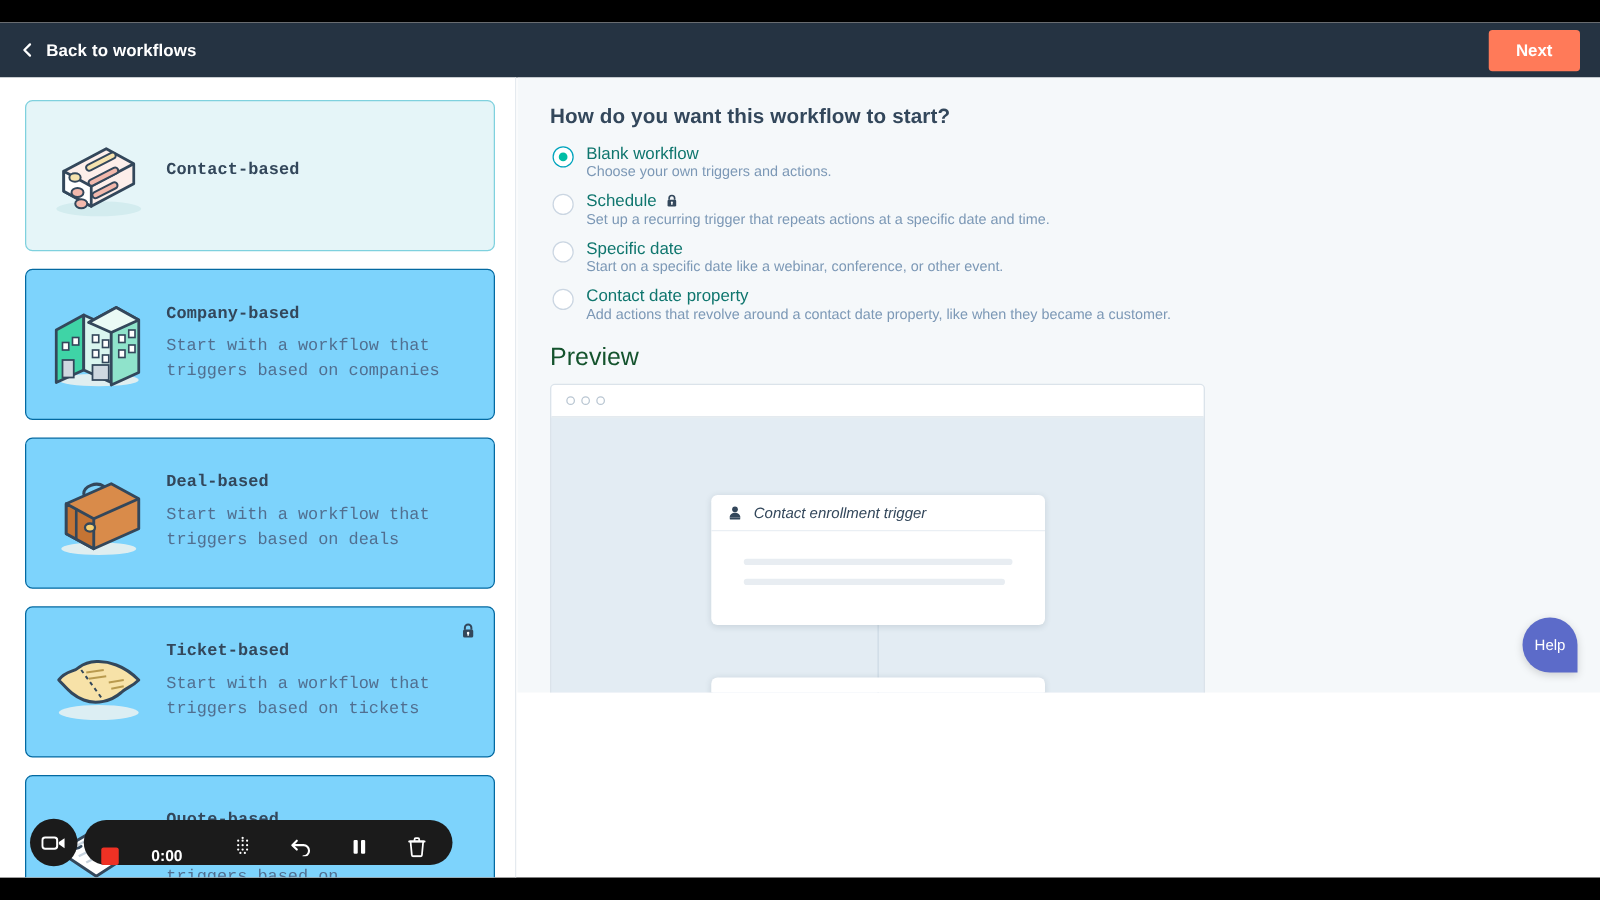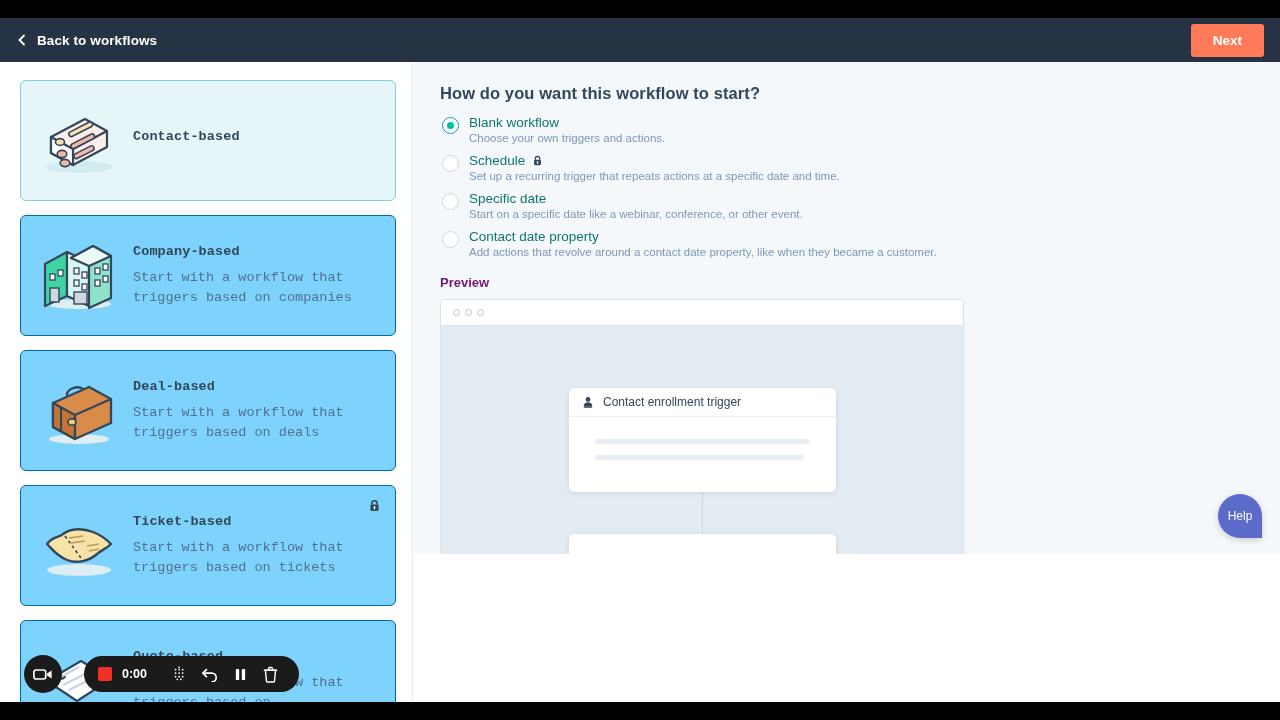--- a/index.html
+++ b/index.html
@@ -84,35 +84,35 @@
   .radio-mark.on { border-color: #00a4bd; }
   .radio-mark.on::after {
     content: ""; position: absolute; left: 3.5px; top: 3.5px;
     width: 7px; height: 7px; border-radius: 50%; background: #00bda5;
   }
   .radio-label {
     font-size: 13.5px; color: #0f766e; display: flex; align-items: center; gap: 7px;
   }
   .radio-sub { font-size: 11.5px; color: #7c98b6; margin-top: 2px; }
   .preview-title {
-    font-size: 13px; font-weight: bold; color: #701a75; margin: 17px 0 9px 0;
+    font-size: 20px; font-weight: normal; color: #14532d; margin: 17px 0 9px 0;
   }
 
   
   .preview-window {
     width: 524px; height: 363px;
     border: 1px solid #dbe3ea; border-radius: 4px;
     background: #e3ecf3; overflow: hidden; position: relative;
   }
   .pw-bar {
     height: 26px; background: #fff; border-bottom: 1px solid #dbe3ea;
     display: flex; align-items: center; gap: 5px; padding-left: 12px;
   }
   .dot { width: 7px; height: 7px; border-radius: 50%; border: 1px solid #b9c6d2; }
-  .pw-canvas { position: relative; width: 100%; height: 336px; }
+  .pw-canvas { position: relative; width: 100%; height: 336px; font-style: italic; }
   .flow-line {
     position: absolute; left: 261px; top: 160px; width: 1px; height: 176px;
     background: #cdd9e5;
   }
   .flow-card {
     position: absolute; background: #fff; border-radius: 5px;
     box-shadow: 0 1px 5px rgba(45,62,80,.14);
   }
   .trigger-card { left: 128px; top: 62px; width: 267px; height: 104px; }
   .trigger-head {
@@ -138,23 +138,23 @@
   }
 
   
   .rec-cam {
     position: absolute; left: 24px; top: 637px;
     width: 38px; height: 38px; border-radius: 50%; background: #1b1b1b;
     display: flex; align-items: center; justify-content: center; cursor: pointer;
     z-index: 40;
   }
   .rec-bar {
-    position: absolute; left: 84px; top: 638px;
+    position: absolute; left: 67px; top: 638px;
     height: 36px; background: #1b1b1b; border-radius: 18px;
-    display: flex; align-items: center; gap: 0px; padding: 0 14px;
+    display: flex; align-items: flex-end; gap: 16px; padding: 0 14px;
     z-index: 40;
   }
   .rec-stop {
     width: 14px; height: 14px; background: #ef3124; border-radius: 2px;
     cursor: pointer; margin-right: 10px;
   }
   .rec-time {
     color: #fff; font-size: 12.5px; font-weight: bold;
     font-family: "Liberation Sans", sans-serif; margin-right: 18px;
   }

